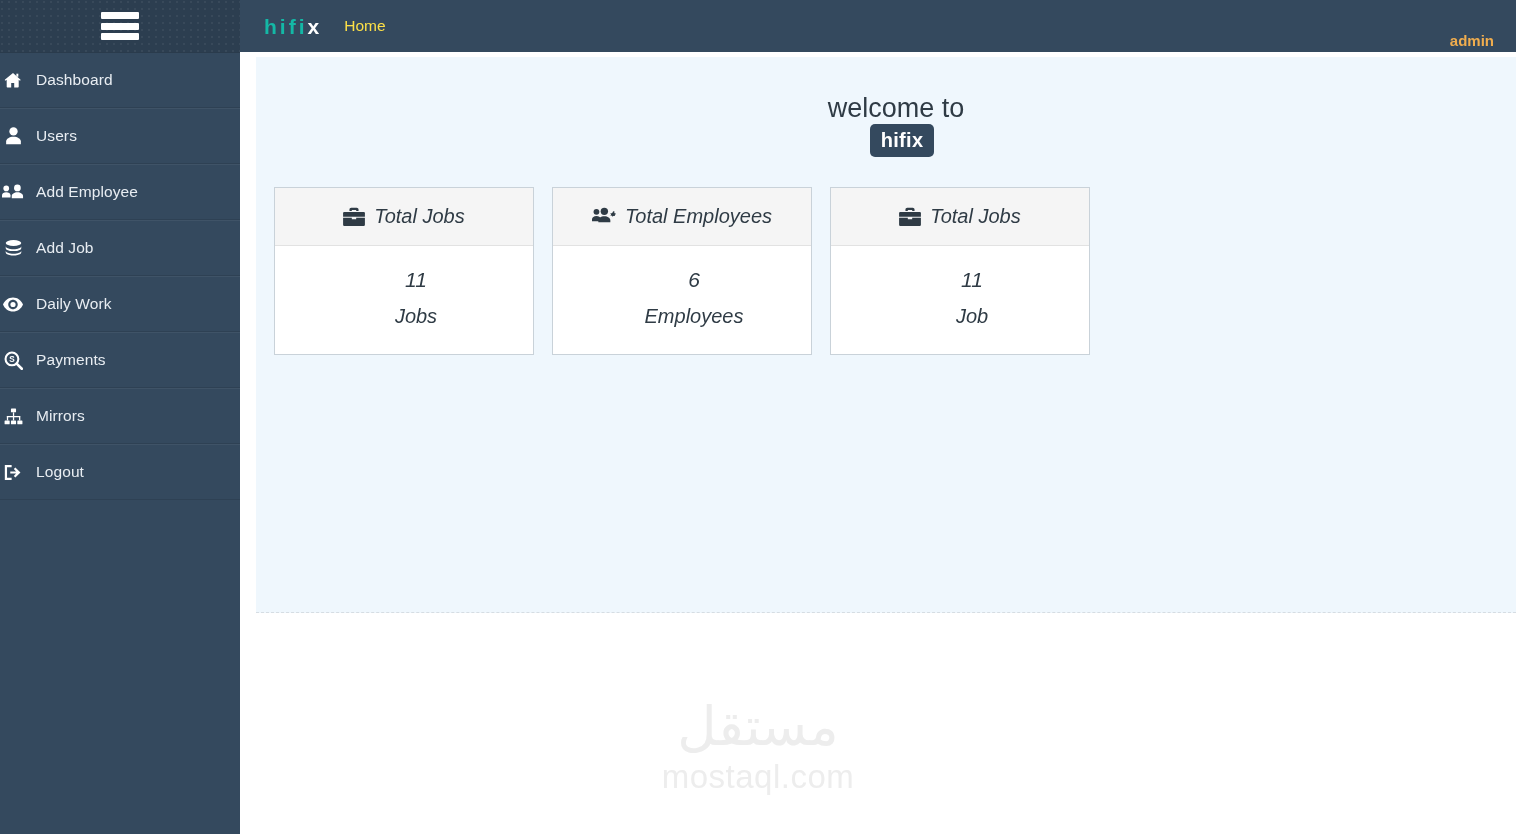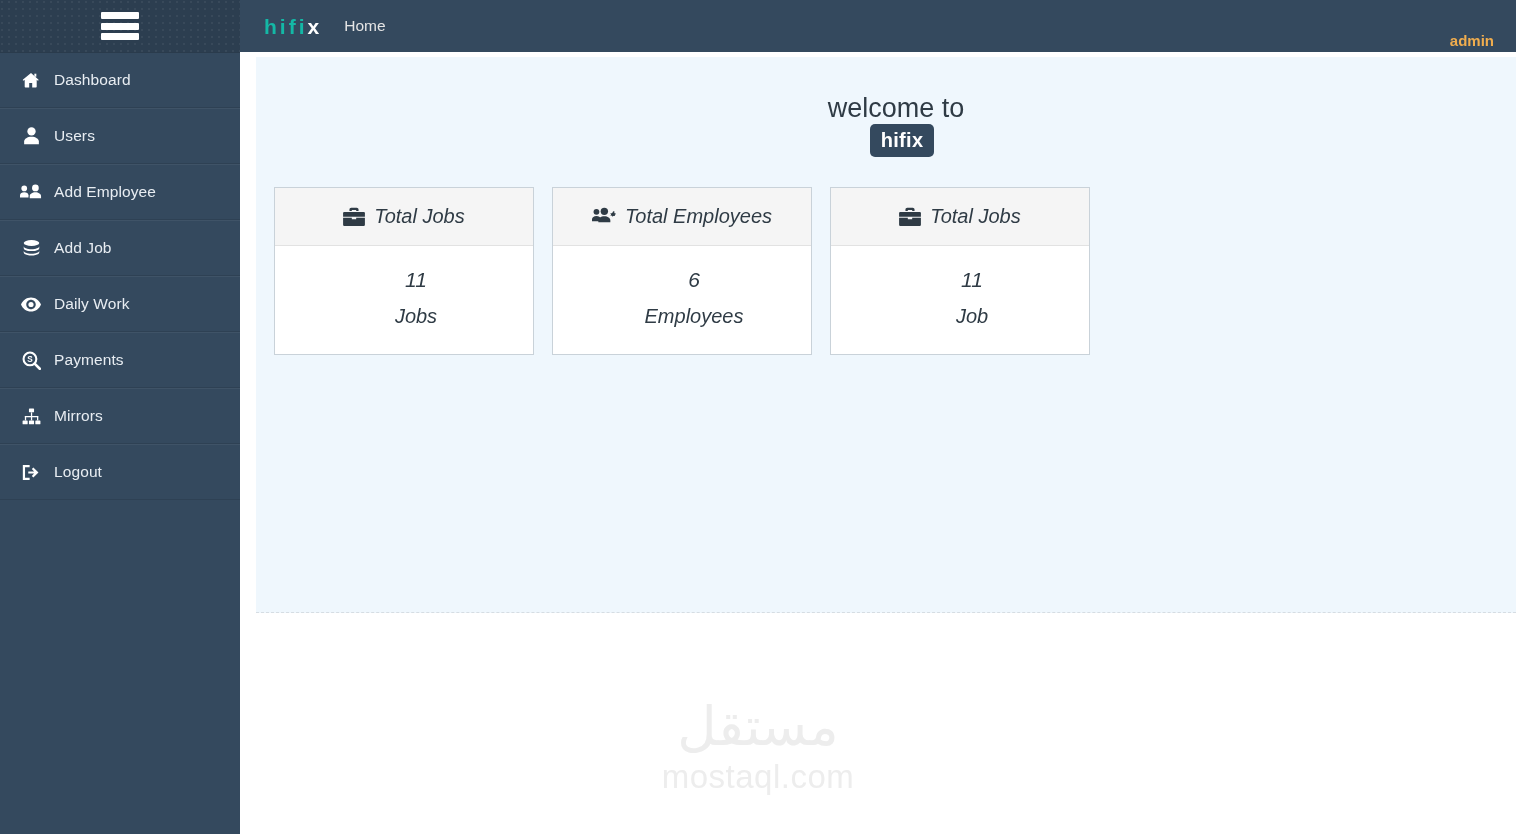--- a/index.html
+++ b/index.html
@@ -51,21 +51,20 @@
     background: #ffffff;
     border-radius: 1px;
   }
   #sidebar-nav {
     padding-top: 0;
   }
   .nav-item {
     height: 56px;
     display: flex;
     align-items: center;
-    padding-left: 18px;
     color: #e8edf2;
     font-size: 15.5px;
     border-top: 1px solid rgba(255,255,255,0.055);
     border-bottom: 1px solid rgba(0,0,0,0.10);
     cursor: pointer;
     background: #34495e;
   }
   .nav-item:first-child { border-top: 1px solid rgba(0,0,0,0.18); }
   .nav-item .nav-icon {
     width: 26px;
@@ -94,21 +93,21 @@
     margin-left: 24px;
     font-size: 21px;
     font-weight: bold;
     letter-spacing: 3px;
     line-height: 1;
   }
   #logo .logo-a { color: #14b8a6; }
   #logo .logo-b { color: #ffffff; }
   #breadcrumb {
     margin-left: 22px;
-    color: #e5e5e5;
+    color: #fde047;
     font-size: 15.5px;
   }
   #topbar-right {
     margin-left: auto;
     margin-right: 22px;
     display: flex;
     align-items: flex-start;
     margin-top: 28px;
   }
   #admin-user {

